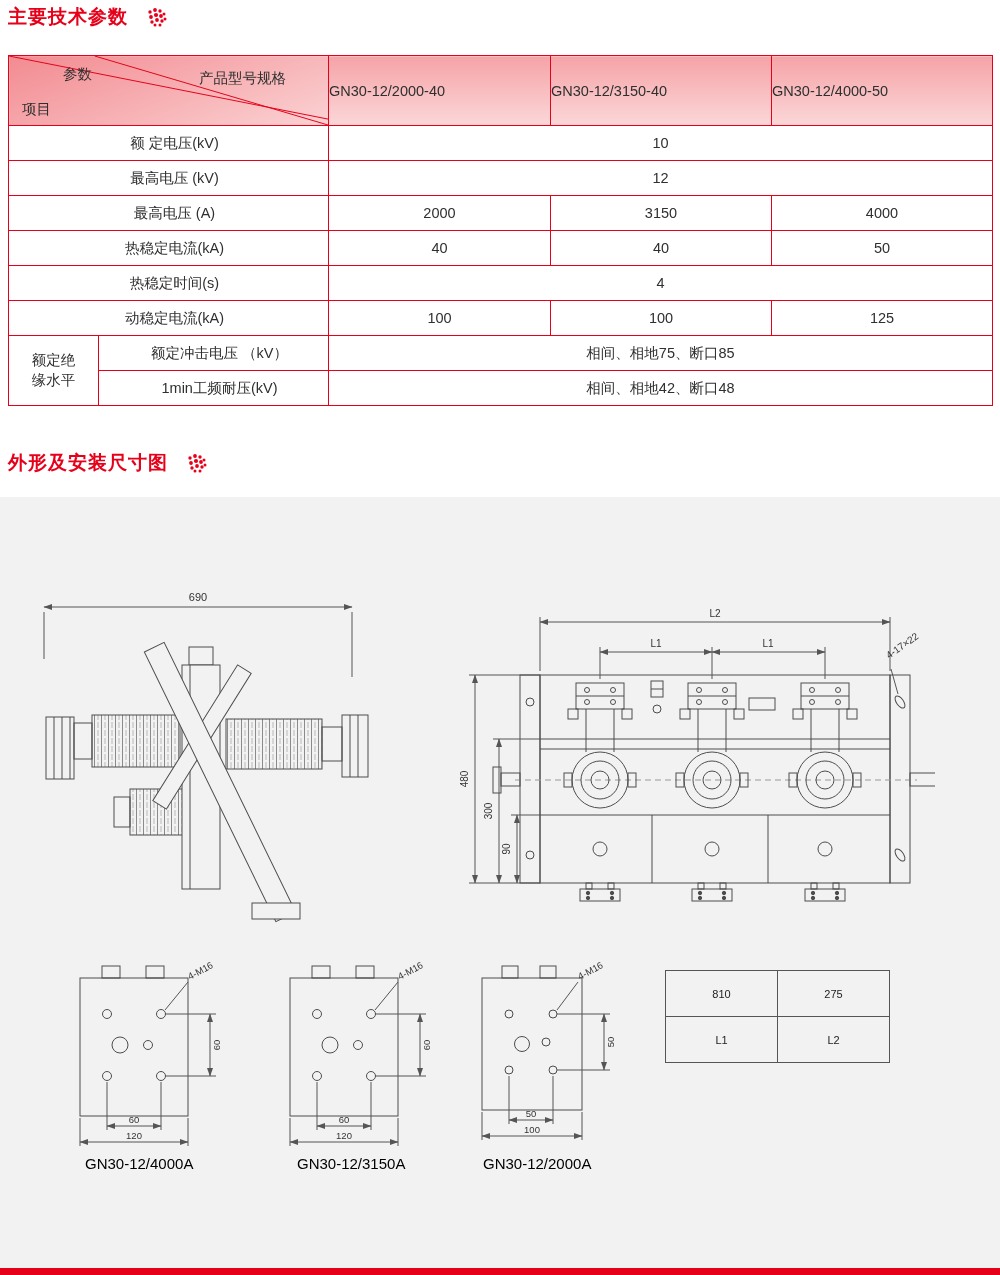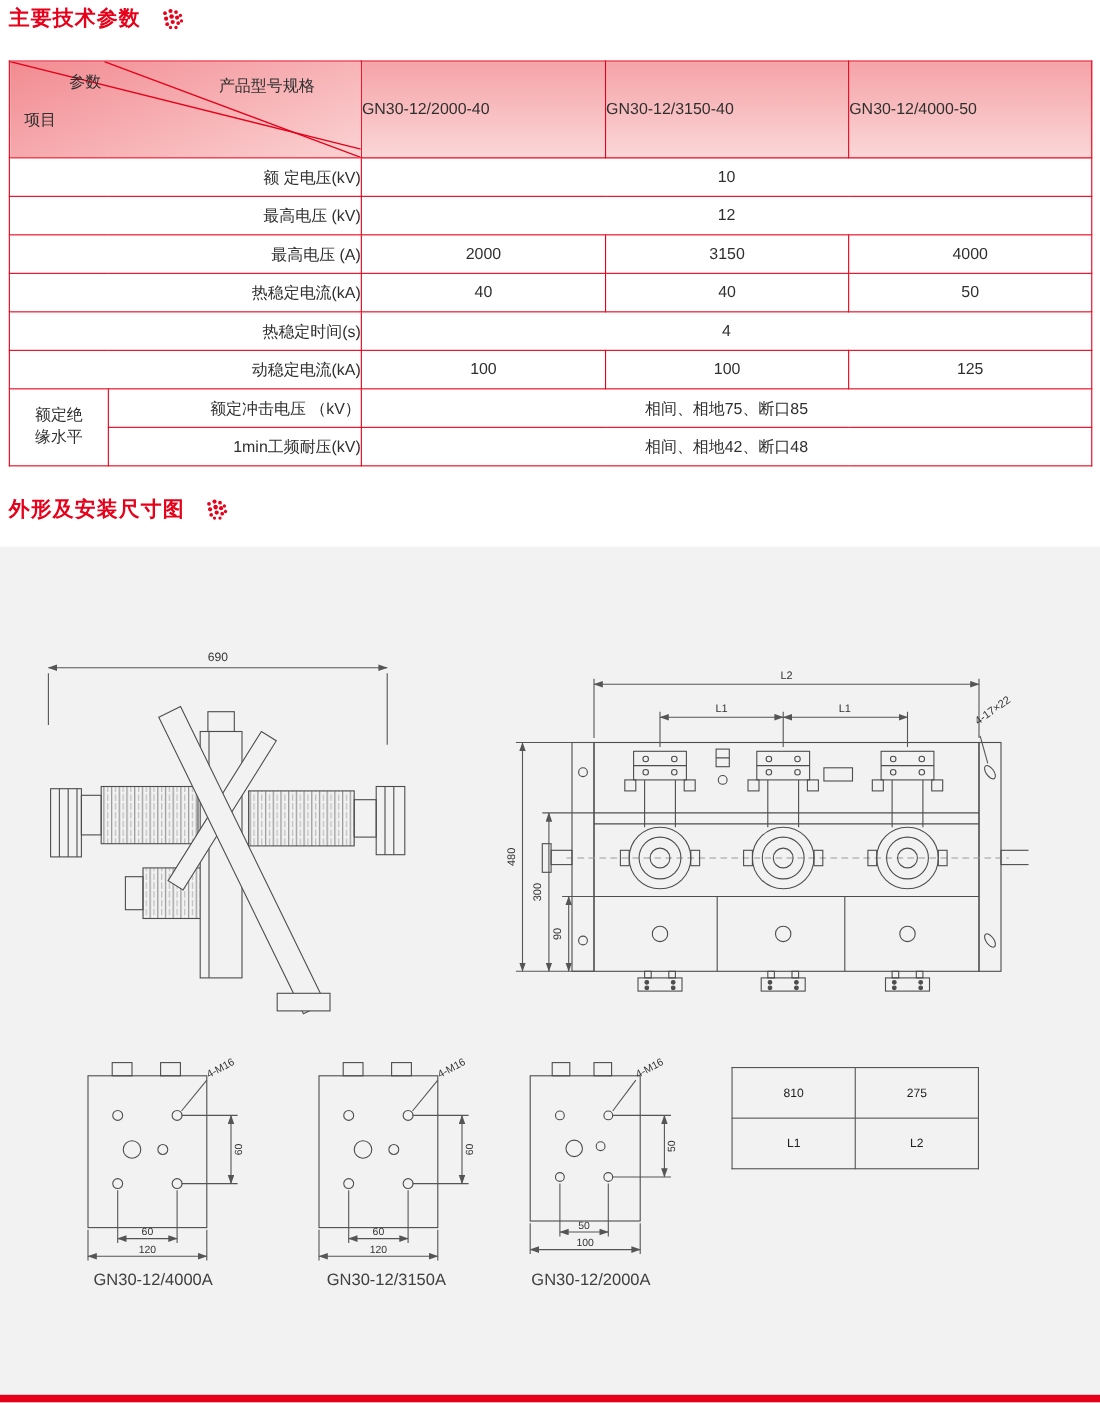--- a/index.html
+++ b/index.html
@@ -7,23 +7,23 @@
   body{background:#fff;font-family:"Liberation Sans","DejaVu Sans",sans-serif;position:relative}
   .page{position:absolute;inset:0;overflow:hidden}
   .sec-title{position:absolute;left:8px;display:flex;align-items:center;gap:18px;
     font-size:19px;font-weight:bold;color:#e60019;letter-spacing:1px}
   #t1{top:4px}
   #t2{top:450px}
   .orn{width:22px;height:22px;flex:0 0 auto}
 
   table.spec{position:absolute;top:55px;left:8px;width:984px;border-collapse:collapse;table-layout:fixed}
   .spec th,.spec td{border:1px solid #e60019;font-size:14.5px;color:#2f2f2f;font-weight:normal}
-  .spec th{height:88px}
+  .spec th{height:70px}
   .spec td{height:35px;text-align:center}
-  .spec td.lbl{text-align:right;padding-left:12px}
+  .spec td.lbl{text-align:center;padding-left:12px}
   .corner{position:relative;padding:0;background:linear-gradient(160deg,#f28b91,#fbd2d3)}
   .corner svg{position:absolute;left:0;top:0;width:100%;height:100%}
   .corner span{position:absolute;font-size:14.5px;color:#2f2f2f}
   .c-param{left:54px;top:9px}
   .c-item{left:13px;top:44px}
   .c-model{left:190px;top:13px}
   .mcell{background:linear-gradient(180deg,#f5a3a7,#fbd7d8);text-align:left;color:#3a3a3a;font-size:14px}
   .grp{line-height:1.35;text-align:center}
 
   .panel{position:absolute;left:0;top:497px;width:1000px;height:778px;background:#f2f2f3}
@@ -31,21 +31,21 @@
   #sideview{left:30px;top:80px;width:350px;height:360px}
   #frontview{left:455px;top:100px;width:480px;height:335px}
   #plate1{left:68px;top:455px;width:210px;height:200px}
   #plate2{left:278px;top:455px;width:210px;height:200px}
   #plate3{left:468px;top:455px;width:200px;height:200px}
   svg text{font-family:"Liberation Sans","DejaVu Sans",sans-serif}
 
   table.size-table{position:absolute;left:665px;top:473px;border-collapse:collapse}
   .size-table td{border:1px solid #555;width:112px;height:46px;text-align:center;font-size:11px;color:#222;background:transparent}
 
-  .cap{position:absolute;top:658px;font-size:15px;color:#404040}
+  .cap{position:absolute;top:658px;font-size:15px;color:#000000}
   #cap1{left:85px}
   #cap2{left:297px}
   #cap3{left:483px}
   .redbar{position:absolute;left:0;bottom:0;width:100%;height:7px;background:#e60019}
 </style>
 </head>
 <body>
 
 <div class="page">
 

